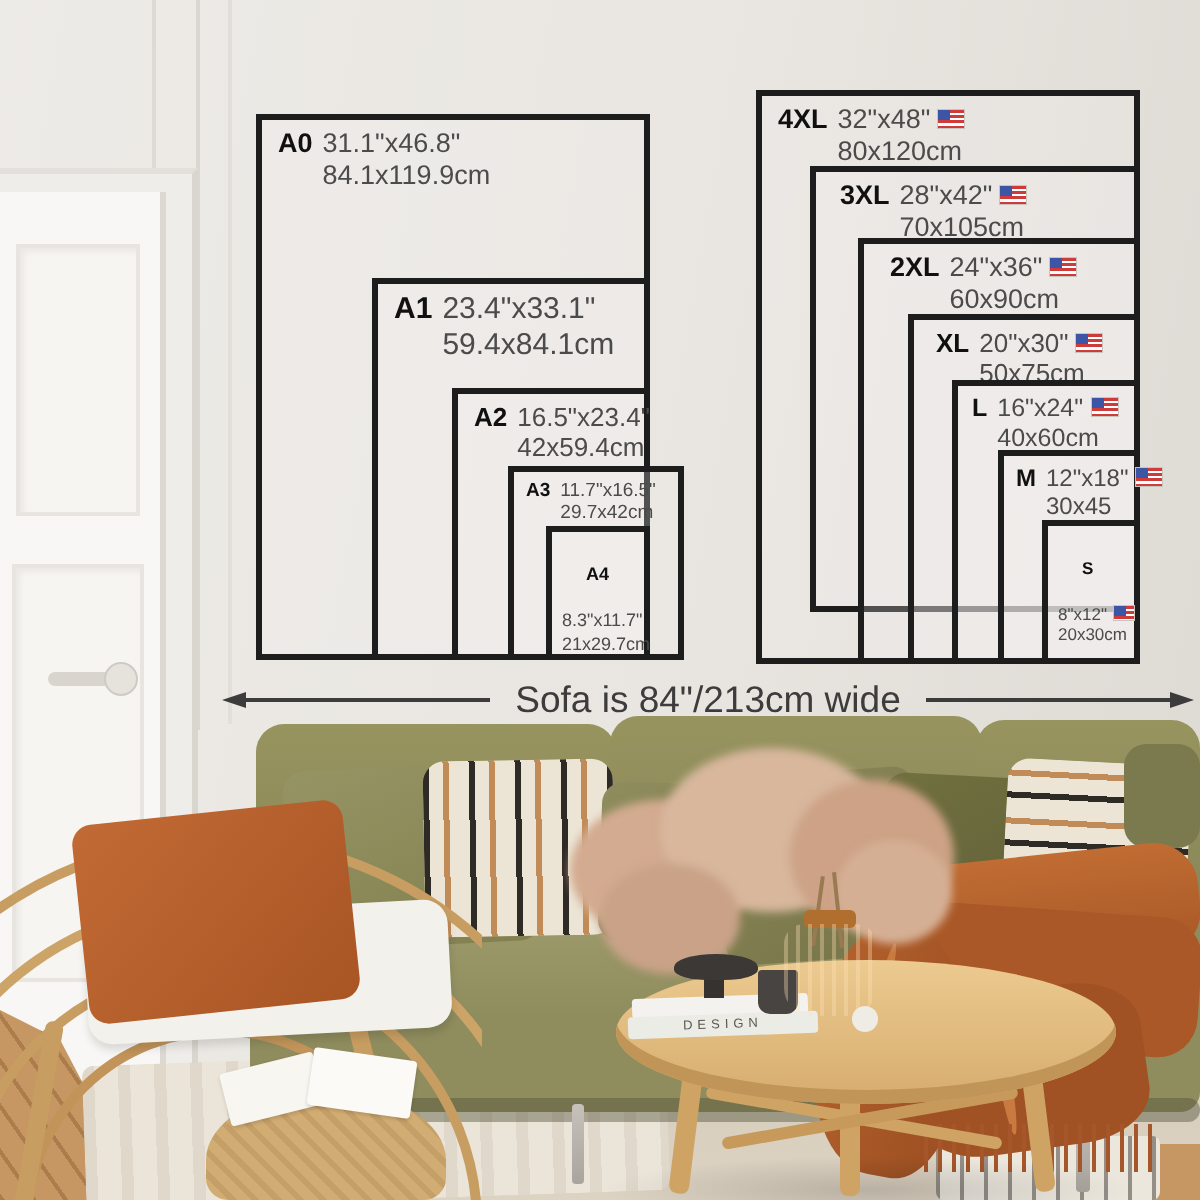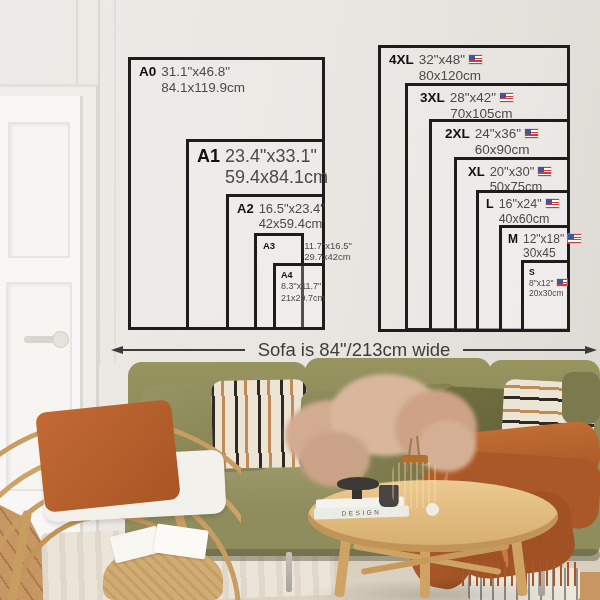--- a/index.html
+++ b/index.html
@@ -127,28 +127,28 @@
   
   .chart-title{z-index:40;text-align:center;color:#2b2b2b;}
   .title-left{left:128px;top:14px;width:197px;font-size:27px;letter-spacing:2px;}
   .title-right{left:378px;top:6px;width:192px;font-size:29px;letter-spacing:1px;}
   .size-box{position:absolute;border:3px solid #1d1d1d;box-sizing:border-box;z-index:30;
     display:flex;align-items:flex-start;padding:4px 0 0 8px;white-space:nowrap;color:#4b4b4b;
     background:rgba(242,241,238,.25);}
   .size-box .lbl{font-weight:bold;color:#101010;margin-right:5px;}
   .size-box .dims{display:flex;flex-direction:column;line-height:1.18;}
   .size-box.stacked{display:block;line-height:1.25;}
-  .size-box.stacked .lbl{display:block;margin:0;}
+  .size-box.stacked .lbl{display:block;margin:12px;}
   .la0{left:128px;top:57px;width:197px;height:273px;font-size:13.5px;}
-  .la1{left:186px;top:139px;width:139px;height:191px;font-size:18px;}
+  .la1{left:186px;top:139px;width:139px;height:191px;font-size:15px;}
   .la2{left:226px;top:194px;width:99px;height:136px;font-size:13px;}
-  .la3{left:254px;top:233px;width:50px;height:97px;font-size:9.5px;padding-left:6px;gap:24px;}
+  .la3{left:254px;top:233px;width:88px;height:97px;font-size:9.5px;padding-left:6px;}
   .la4{left:273px;top:263px;width:52px;height:67px;font-size:9px;padding-left:5px;}
   .rs0{left:378px;top:45px;width:192px;height:287px;font-size:13.5px;}
-  .rs1{left:405px;top:83px;width:165px;height:248px;font-size:13.5px;padding-left:12px;text-align:center;}
+  .rs1{left:405px;top:83px;width:165px;height:223px;font-size:13.5px;padding-left:12px;}
   .rs2{left:429px;top:119px;width:141px;height:213px;font-size:13.5px;padding-left:13px;}
   .rs3{left:454px;top:157px;width:116px;height:175px;font-size:13px;padding-left:11px;}
   .rs4{left:476px;top:190px;width:94px;height:142px;font-size:12.5px;padding-left:7px;}
   .rs5{left:499px;top:225px;width:71px;height:107px;font-size:12px;padding-left:6px;}
   .rs6{left:521px;top:260px;width:49px;height:72px;font-size:8.5px;padding-left:5px;}
   .usflag{display:inline-block;width:13px;height:9px;margin-left:4px;position:relative;vertical-align:baseline;
     background:repeating-linear-gradient(180deg,#cf3a3a 0 1.3px,#fff 1.3px 2.6px);box-shadow:0 0 0 .5px #c8c4be;}
   .usflag::after{content:"";position:absolute;left:0;top:0;width:6px;height:5px;background:#3d55a5;}
   .rs6 .usflag,.la4 .usflag{width:10px;height:7px;}
 

